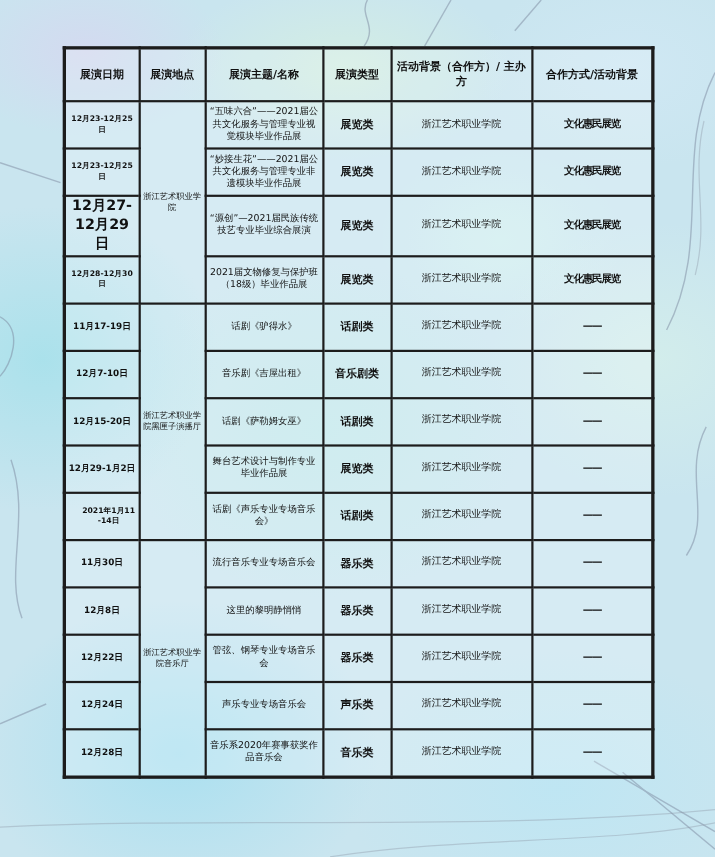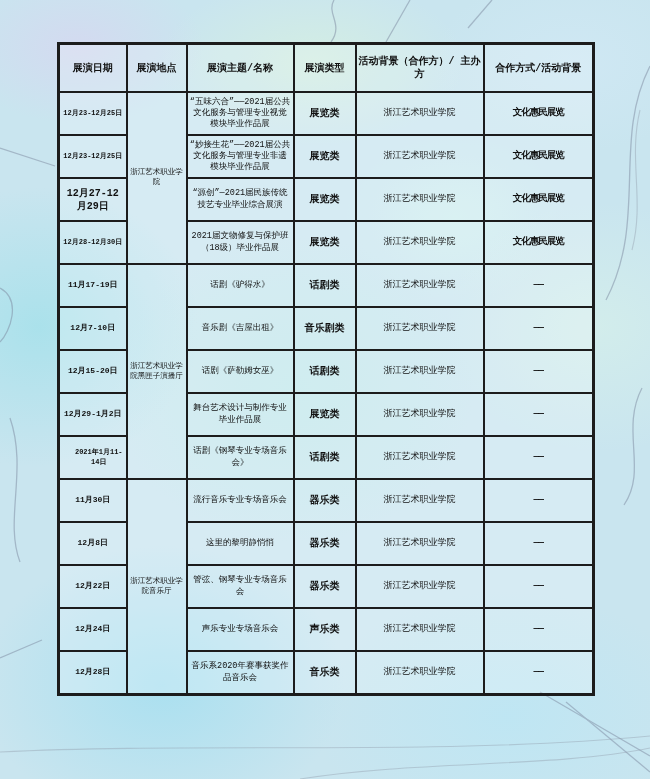--- a/index.html
+++ b/index.html
@@ -16,21 +16,20 @@
       radial-gradient(ellipse 220px 180px at 92% 42%, rgba(214,240,234,.7),  rgba(214,240,234,0) 70%),
       radial-gradient(ellipse 260px 200px at 25% 88%, rgba(160,222,240,.75), rgba(160,222,240,0) 70%),
       radial-gradient(ellipse 280px 180px at 78% 92%, rgba(188,230,244,.8),  rgba(188,230,244,0) 70%),
       radial-gradient(ellipse 160px 120px at 70% 28%, rgba(210,244,238,.55), rgba(210,244,238,0) 70%);
   }
   .sketch{position:absolute;left:0;top:0;z-index:1;}
   table.schedule{
     position:absolute;left:57px;top:42px;z-index:2;
     width:535px;border-collapse:collapse;table-layout:fixed;
     border:3px solid #1c1c1c;
-    font-family:Liberation Mono, monospace;
   }
   .schedule th,.schedule td{
     border:2px solid #1c1c1c;
     text-align:center;vertical-align:middle;
     color:#111;padding:1px 2px;line-height:1.3;
     background:rgba(255,255,255,.24);
     word-break:break-all;
   }
   .schedule thead th{height:44px;font-size:10px;font-weight:bold;background:rgba(255,255,255,.18);}
   .schedule tbody td{height:39px;}
@@ -94,21 +93,21 @@
         <td class="col-coop">文化惠民展览</td>
       </tr>
       <tr>
         <td class="col-date" style="font-size: 7px;">12月23-12月25日</td>
         <td class="col-title">“妙接生花”——2021届公共文化服务与管理专业非遗模块毕业作品展</td>
         <td class="col-type">展览类</td>
         <td class="col-organizer">浙江艺术职业学院</td>
         <td class="col-coop">文化惠民展览</td>
       </tr>
       <tr>
-        <td class="col-date" style="font-size: 10px;">12月27-12月29日</td>
+        <td class="col-date" style="font-size: 13px;">12月27-12月29日</td>
         <td class="col-title">“源创”—2021届民族传统技艺专业毕业综合展演</td>
         <td class="col-type">展览类</td>
         <td class="col-organizer">浙江艺术职业学院</td>
         <td class="col-coop">文化惠民展览</td>
       </tr>
       <tr>
         <td class="col-date" style="font-size: 7px; margin-top: 44px;">12月28-12月30日</td>
         <td class="col-title">2021届文物修复与保护班（18级）毕业作品展</td>
         <td class="col-type">展览类</td>
         <td class="col-organizer">浙江艺术职业学院</td>
@@ -138,21 +137,21 @@
       </tr>
       <tr>
         <td class="col-date">12月29-1月2日</td>
         <td class="col-title">舞台艺术设计与制作专业毕业作品展</td>
         <td class="col-type">展览类</td>
         <td class="col-organizer">浙江艺术职业学院</td>
         <td class="col-coop">——</td>
       </tr>
       <tr>
         <td class="col-date" style="font-size: 7px; padding-left: 14px;">2021年1月11-14日</td>
-        <td class="col-title">话剧《钢琴专业专场音乐会》</td>
+        <td class="col-title">话剧《声乐专业专场音乐会》</td>
         <td class="col-type">话剧类</td>
         <td class="col-organizer">浙江艺术职业学院</td>
         <td class="col-coop">——</td>
       </tr>
       <tr>
         <td class="col-date">11月30日</td>
         <td class="col-location" rowspan="5">浙江艺术职业学院音乐厅</td>
         <td class="col-title">流行音乐专业专场音乐会</td>
         <td class="col-type">器乐类</td>
         <td class="col-organizer">浙江艺术职业学院</td>

